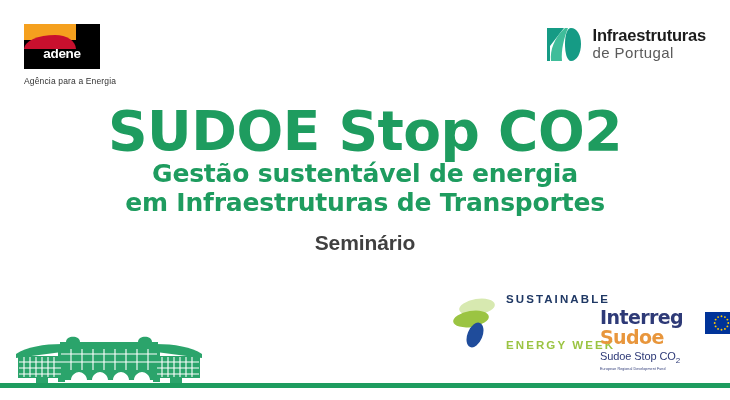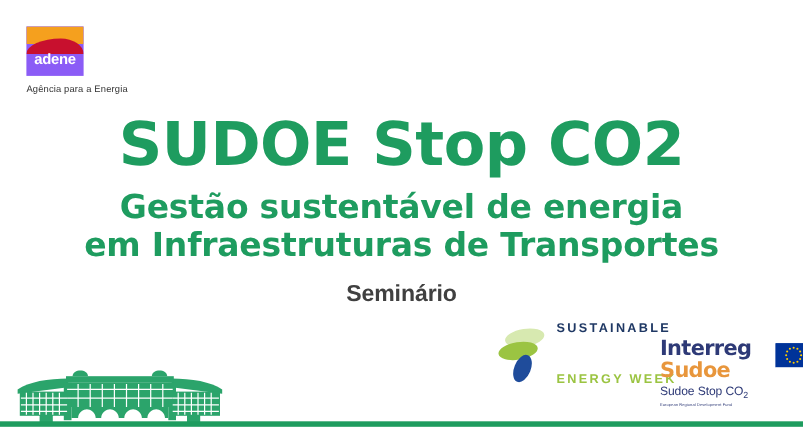--- a/index.html
+++ b/index.html
@@ -19,21 +19,22 @@
 
   
   .adene-block{
     position:absolute;left:24px;top:24px;
     width:170px;
   }
   .adene-mark{
     width:52px;height:45px;
     position:relative;
     overflow:hidden;
-    background:#8b5cf6;
+    background:#000000;
+    padding-left:24px;
   }
   .adene-mark .wave{
     position:absolute;left:0;top:0;width:52px;height:16px;
     background:#F5A01E;
   }
   .adene-mark .wave:after{
     content:"";position:absolute;left:0;bottom:-9px;width:52px;height:14px;
     background:#C8102E;
     border-radius:60% 40% 0 0 / 100% 100% 0 0;
   }
@@ -84,22 +85,21 @@
   }
   .title-main{
     font-size:55px;
     line-height:1.0;
     font-weight:700;
     color:#1E9C5F;
     letter-spacing:-0.5px;
     font-family:"DejaVu Sans", sans-serif;
   }
   .title-sub{
-    margin-top:13px;
-    font-size:30px;
+    font-size:25px;
     line-height:1.16;
     font-weight:700;
     color:#1E9C5F;
     letter-spacing:-0.2px;
     font-family:"DejaVu Sans", sans-serif;
   }
   .title-kind{
     margin-top:14px;
     font-size:21px;
     font-weight:700;
@@ -175,20 +175,33 @@
 <div class="slide">
 
   <div class="adene-block">
     <div class="adene-mark">
       <div class="wave"></div>
       <div class="word">adene</div>
     </div>
     <div class="adene-tag">Agência para a Energia</div>
   </div>
 
+  <div class="ip-block">
+    <div class="ip-mark">
+      <svg width="40" height="40" viewBox="0 0 40 40" aria-hidden="true">
+        <path d="M3 4 H20 L6 22 V37 H3 Z" fill="#159B85"></path>
+        <path d="M21 4 C10 14 6 26 7 37 H18 C17 26 20 14 24 4 Z" fill="#3FBD9A"></path>
+        <path d="M27 4 C33 4 37 11 37 20 C37 29 33 37 27 37 C23 37 21 29 21 20 C21 11 23 4 27 4 Z" fill="#159B85"></path>
+      </svg>
+    </div>
+    <div class="ip-text">
+      <div class="ip-line1">Infraestruturas</div>
+      <div class="ip-line2">de  Portugal</div>
+    </div>
+  </div>
 
   <div class="headline">
     <div class="title-main">SUDOE Stop CO2</div>
     <div class="title-sub">
       <div>Gestão sustentável de energia</div>
       <div>em Infraestruturas de Transportes</div>
     </div>
     <div class="title-kind">Seminário</div>
   </div>
 

